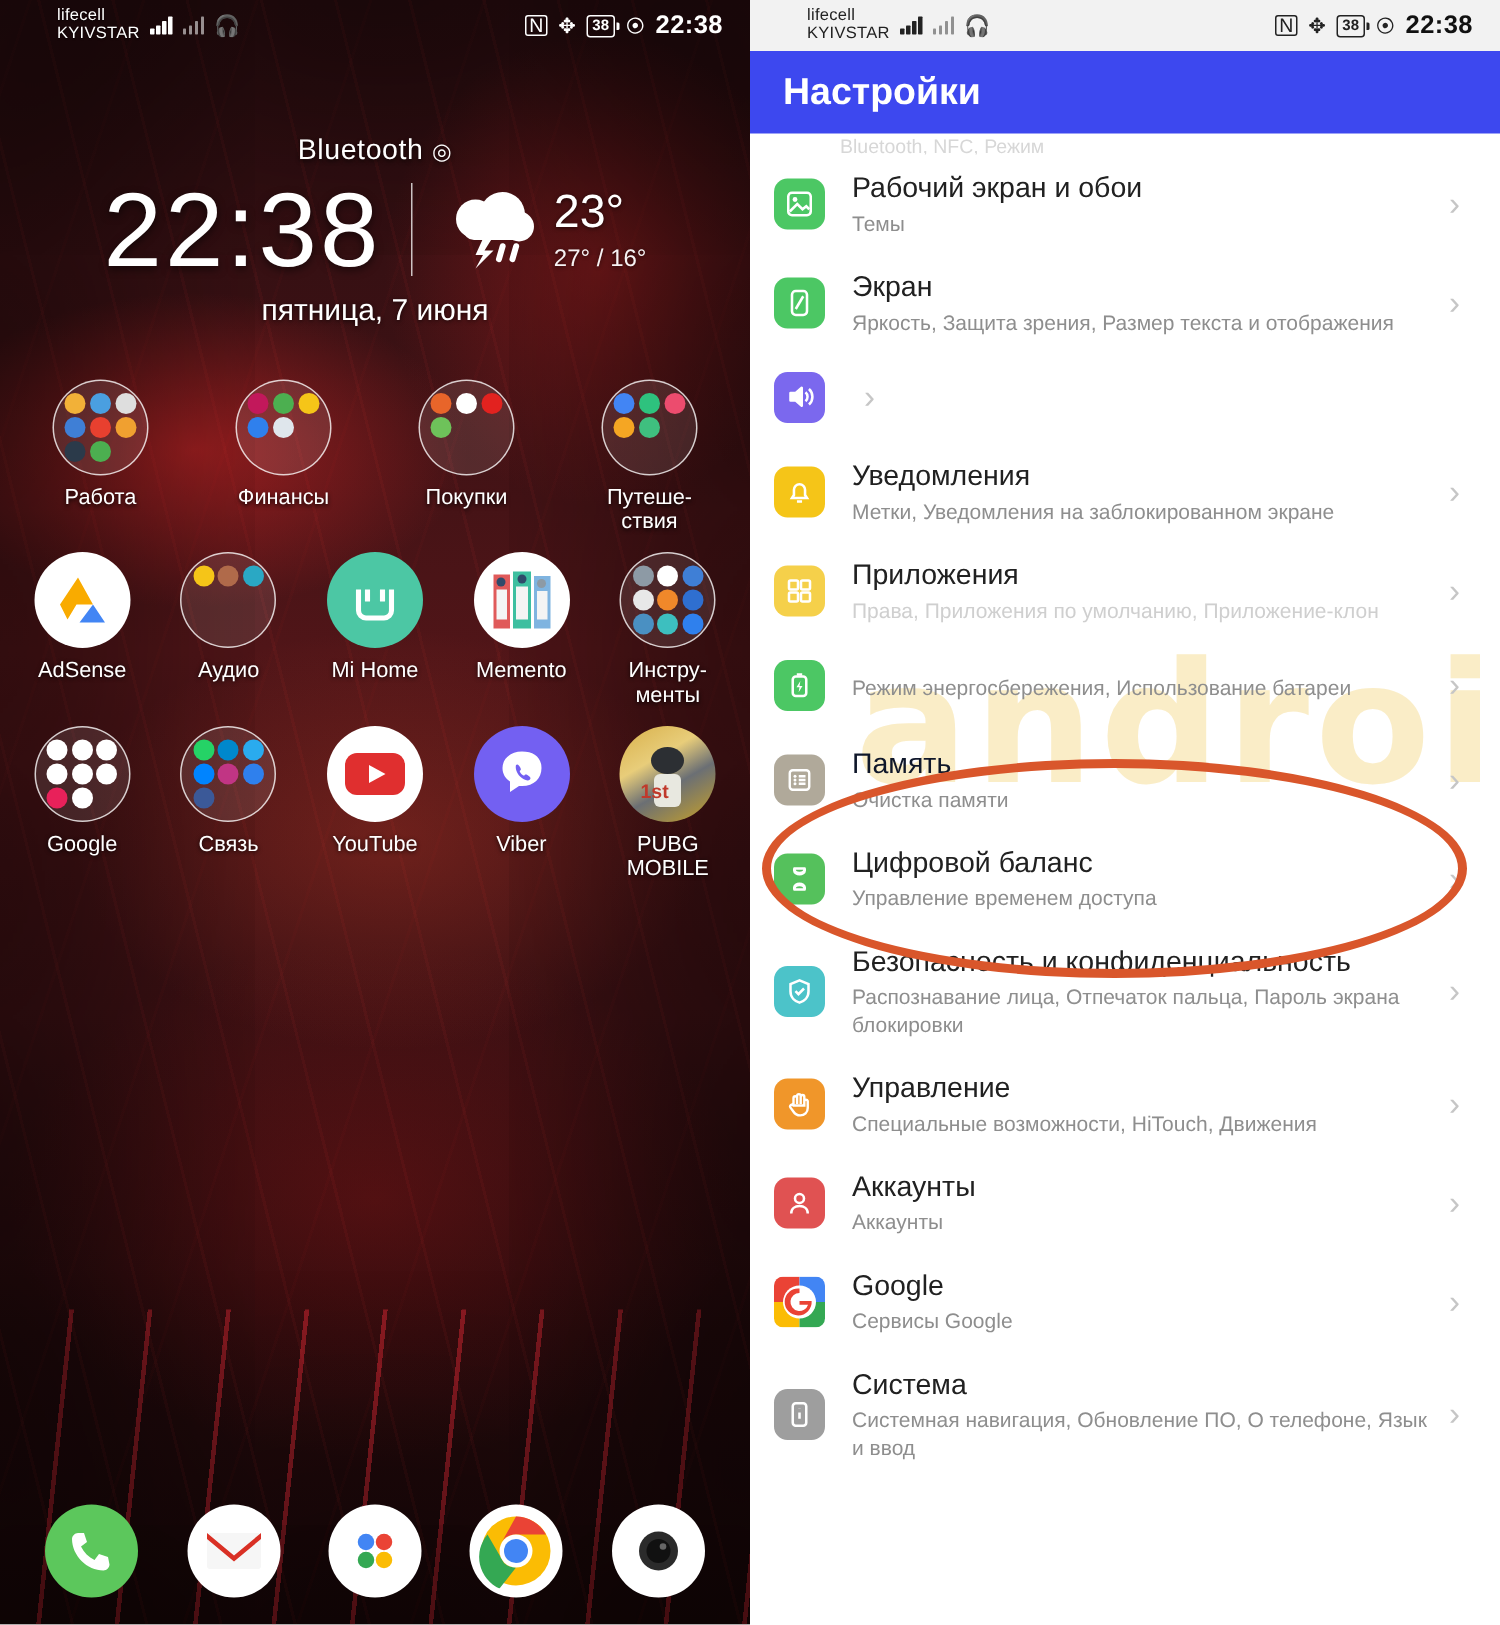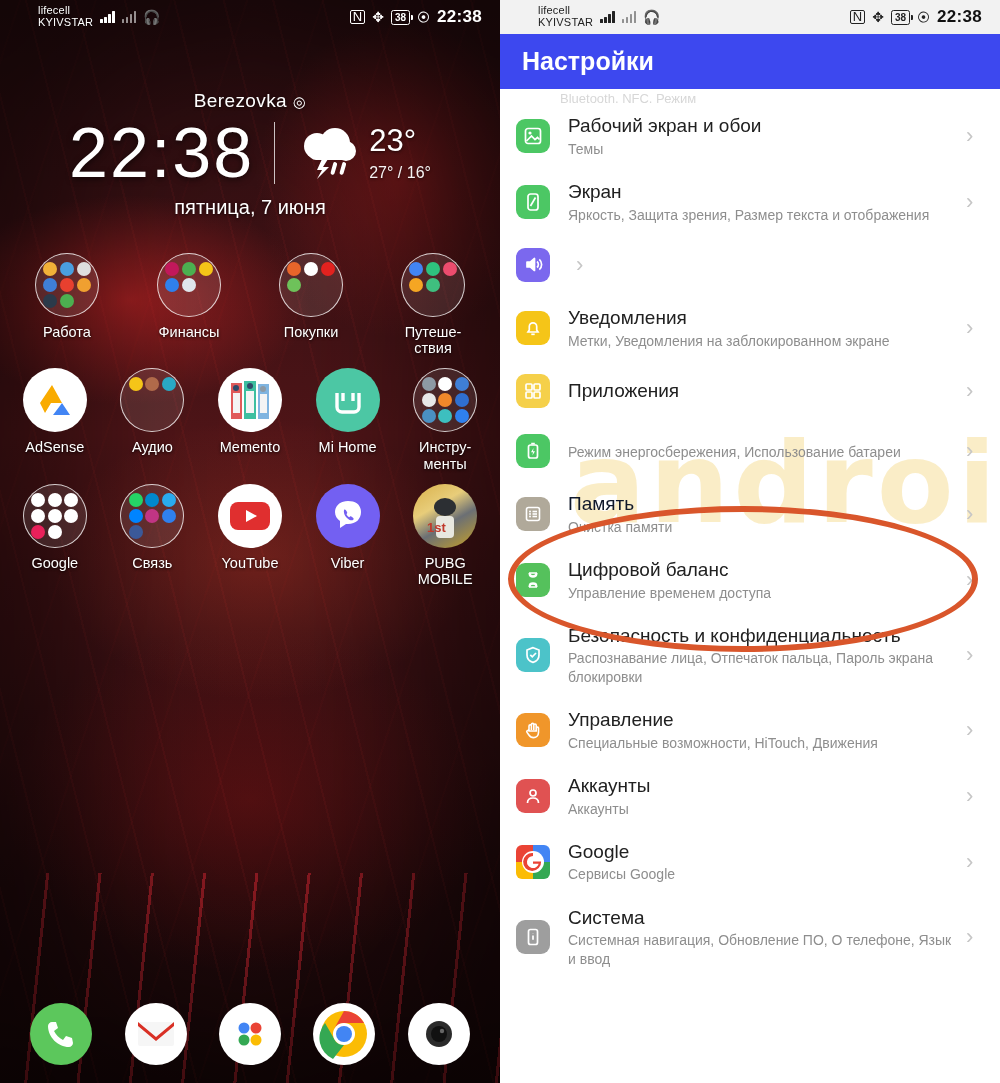--- a/index.html
+++ b/index.html
@@ -147,21 +147,21 @@
         <span style="font-size:13px;border:1.3px solid #fff;border-radius:2px;padding:0 2px;line-height:12px;">N</span>
         <span style="font-size:14px;">✥</span>
         <span class="batt">38</span>
         <span style="font-size:13px;">⦿</span>
         <span class="clock-sb">22:38</span>
       </div>
     </div>
 
     <div class="widget">
       <div class="loc">
-        <span>Berezovka</span>
+        <span>Bluetooth</span>
         <span class="pin">◎</span>
       </div>
       <div class="cw">
         <div class="bigclock">22:38</div>
         <div class="divider"></div>
         <div class="wx">
           <svg width="64" height="54" viewBox="0 0 64 54">
             <g fill="#fff">
               <circle cx="22" cy="20" r="13"></circle>
                 <circle cx="40" cy="17" r="15"></circle>
@@ -273,50 +273,50 @@
                 <span class="mini" style="background:transparent"></span>
             <span class="mini" style="background:transparent"></span>
                 <span class="mini" style="background:transparent"></span>
                 <span class="mini" style="background:transparent"></span>
           </div>
             </div>
           <div class="label">Аудио</div>
         </div>
         <div class="app">
           <div class="iconwrap">
+              <div class="circ" style="background:#4cc7a4">
+            <svg width="36" height="36" viewBox="0 0 36 36" fill="none" stroke="#fff" stroke-width="3.4">
+                  <path d="M7 11v14a5 5 0 0 0 5 5h12a5 5 0 0 0 5-5V11"></path>
+                  <path d="M13 11v8"></path>
+                  <path d="M23 11v8"></path>
+                </svg>
+          </div>
+            </div>
+          <div class="label">Mi Home</div>
+        </div>
+        <div class="app">
+          <div class="iconwrap">
               <div class="circ" style="background:#fff">
             <svg width="50" height="50" viewBox="0 0 50 50">
                   <rect x="6" y="8" width="11" height="36" fill="#e05a5a"></rect>
                   <rect x="19" y="6" width="12" height="38" fill="#3dbfa0"></rect>
                   <rect x="33" y="9" width="11" height="35" fill="#7fb4e0"></rect>
                   <rect x="8" y="18" width="7" height="20" fill="#f4f4f4"></rect>
                   <rect x="21" y="16" width="8" height="22" fill="#f4f4f4"></rect>
                   <rect x="35" y="19" width="7" height="19" fill="#f4f4f4"></rect>
                   <circle cx="11" cy="13" r="3" fill="#2f4a6a"></circle>
                   <circle cx="25" cy="11" r="3" fill="#2f4a6a"></circle>
                   <circle cx="38" cy="14" r="3" fill="#8d9aa5"></circle>
                 </svg>
           </div>
             </div>
           <div class="label">Memento</div>
         </div>
         <div class="app">
           <div class="iconwrap">
-              <div class="circ" style="background:#4cc7a4">
-            <svg width="36" height="36" viewBox="0 0 36 36" fill="none" stroke="#fff" stroke-width="3.4">
-                  <path d="M7 11v14a5 5 0 0 0 5 5h12a5 5 0 0 0 5-5V11"></path>
-                  <path d="M13 11v8"></path>
-                  <path d="M23 11v8"></path>
-                </svg>
-          </div>
-            </div>
-          <div class="label">Mi Home</div>
-        </div>
-        <div class="app">
-          <div class="iconwrap">
               <div class="folder">
             <span class="mini" style="background:#8d9aa5"></span>
                 <span class="mini" style="background:#fff"></span>
                 <span class="mini" style="background:#3f7fd6"></span>
             <span class="mini" style="background:#e8e8e8"></span>
                 <span class="mini" style="background:#f0882a"></span>
                 <span class="mini" style="background:#2f6fd0"></span>
             <span class="mini" style="background:#4a90c2"></span>
                 <span class="mini" style="background:#3dbfbf"></span>
                 <span class="mini" style="background:#2f80ed"></span>
@@ -536,20 +536,21 @@
         <div class="s-ico" style="background:#f5d04a">
           <svg width="20" height="20" viewBox="0 0 20 20" fill="none" stroke="#fff" stroke-width="1.7">
               <rect x="3" y="3" width="6" height="6" rx="1"></rect>
               <rect x="11" y="3" width="6" height="6" rx="1"></rect>
               <rect x="3" y="11" width="6" height="6" rx="1"></rect>
               <rect x="11" y="11" width="6" height="6" rx="1"></rect>
             </svg>
         </div>
         <div class="s-text">
           <div class="s-t">Приложения</div>
+          <div class="s-s faded" style="color:#cfcfcf">Права, Приложения по умолчанию, Приложение-клон</div>
         </div>
         <div class="chev">›</div>
       </div>
 
       <div class="s-item">
         <div class="s-ico" style="background:#4cc764">
           <svg width="20" height="20" viewBox="0 0 20 20" fill="none" stroke="#fff" stroke-width="1.7">
               <rect x="5.5" y="4" width="9" height="13" rx="2"></rect>
               <path d="M8.2 2.6h3.6"></path>
               <polygon points="10.6,7 8,11.2 10,11.2 9.4,14.5 12,10.3 10,10.3" fill="#fff" stroke="none"></polygon>

